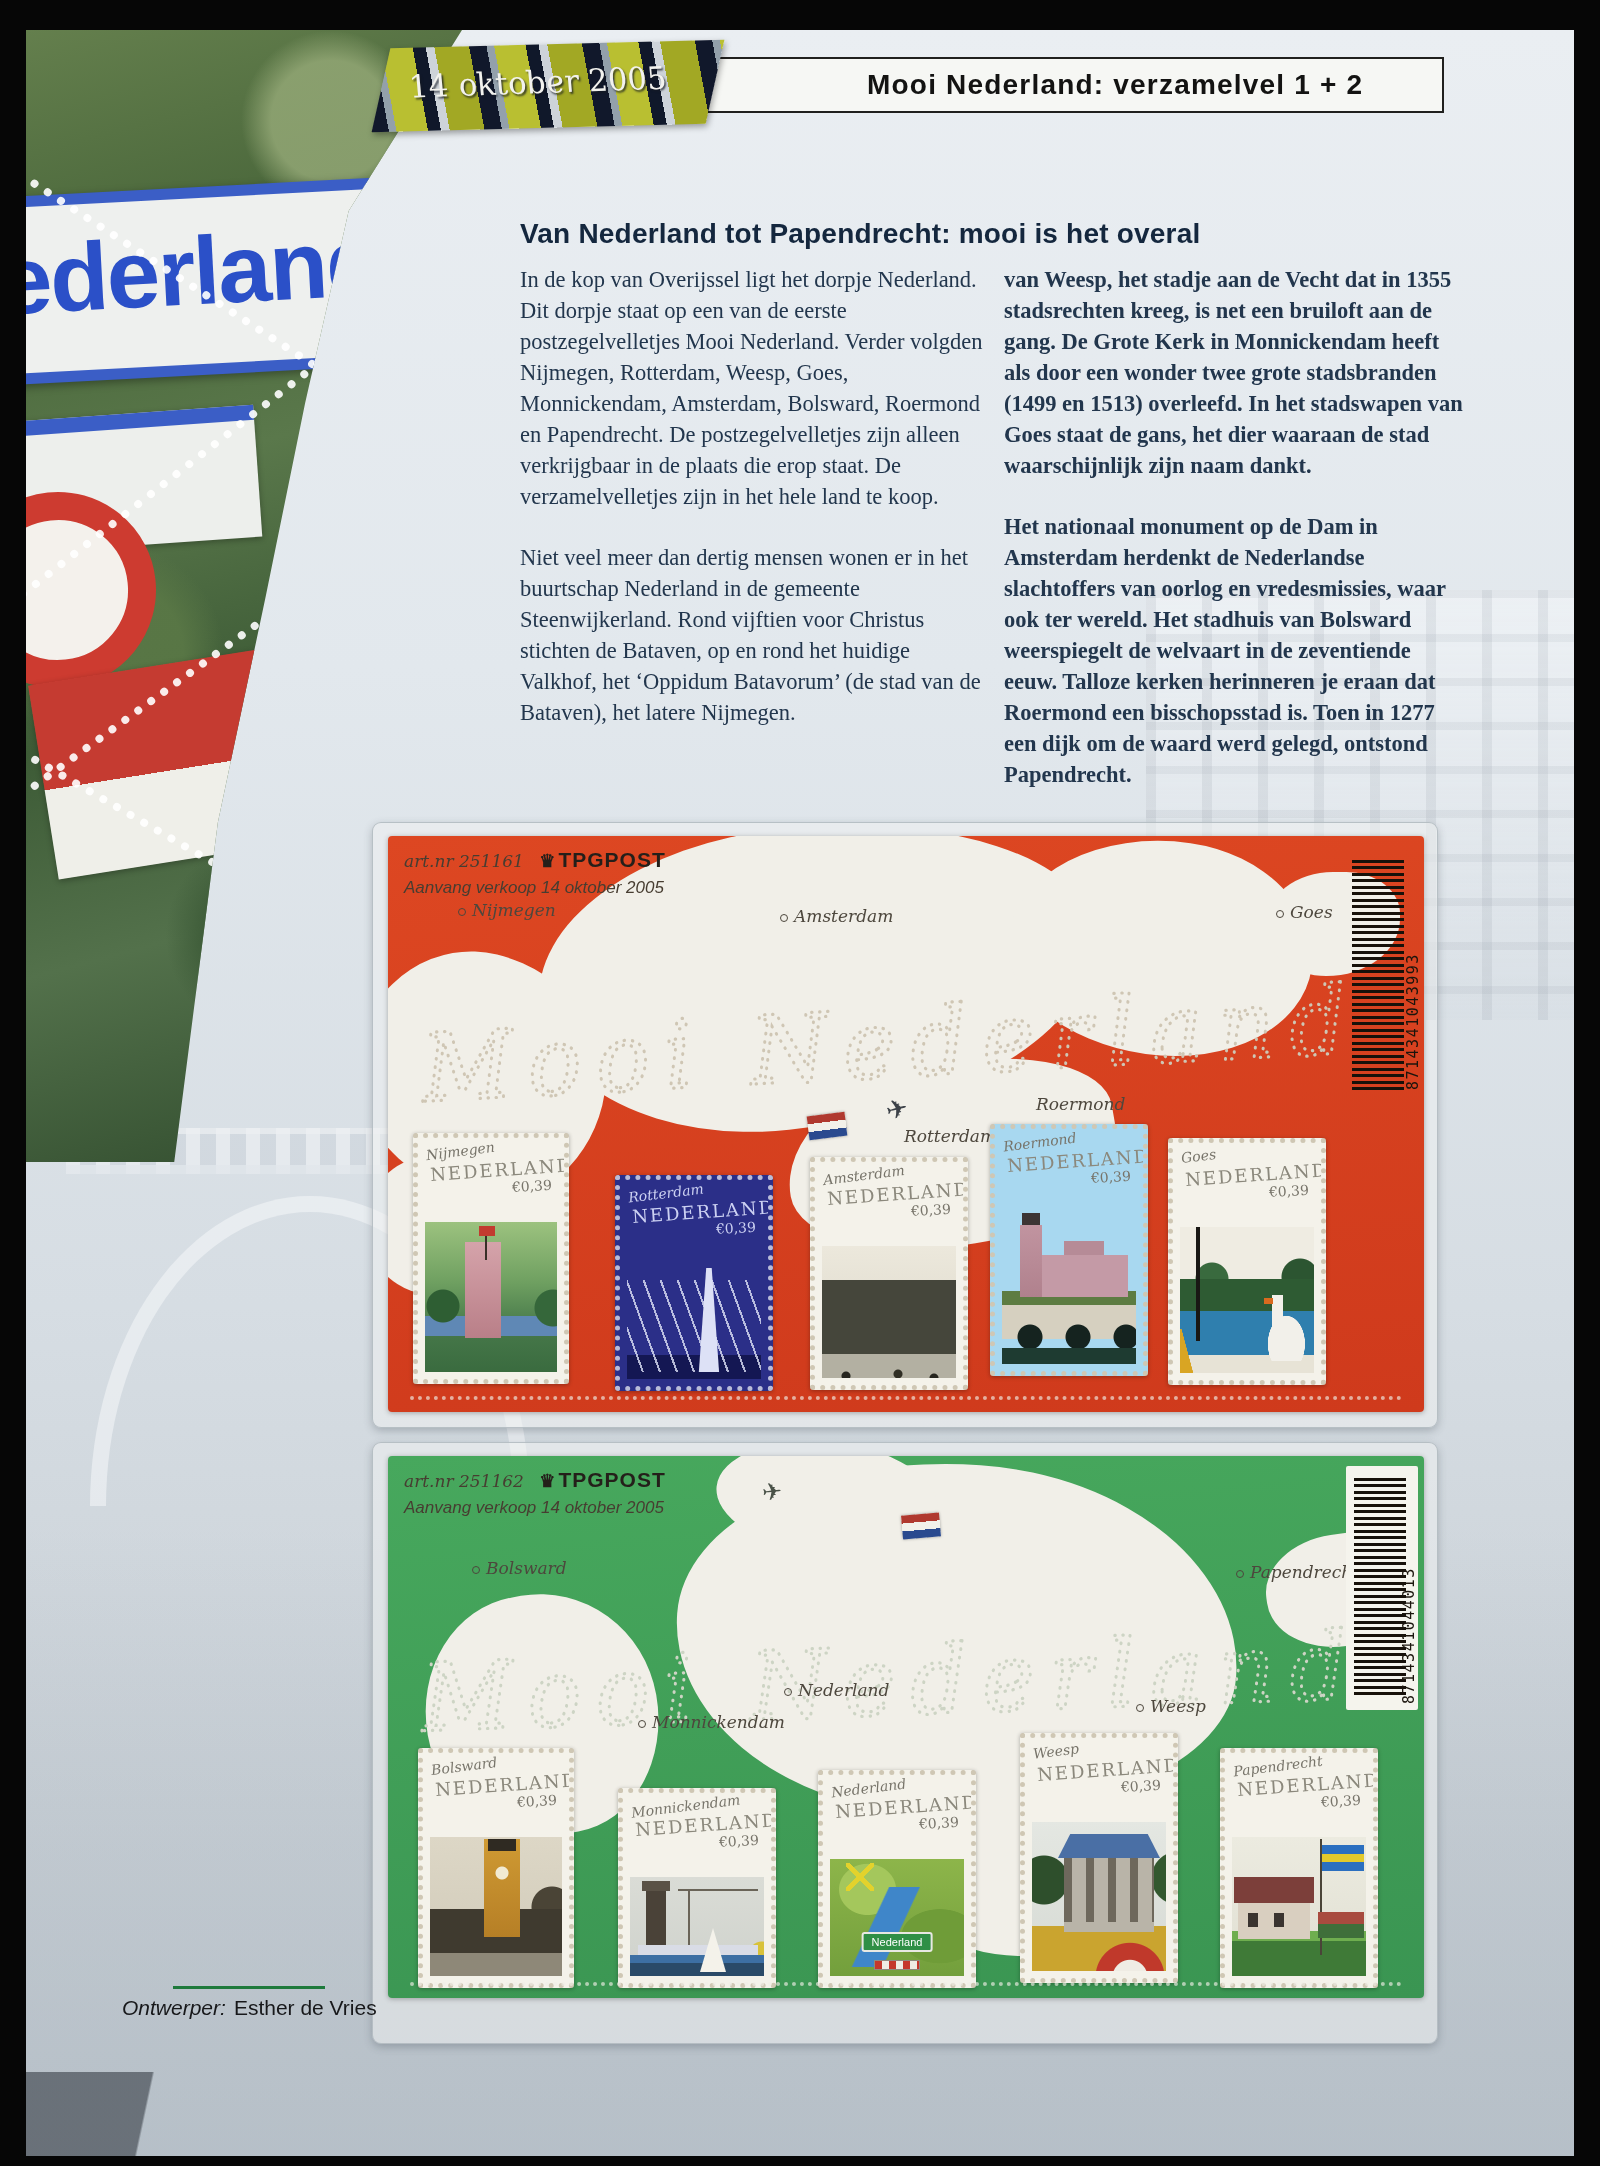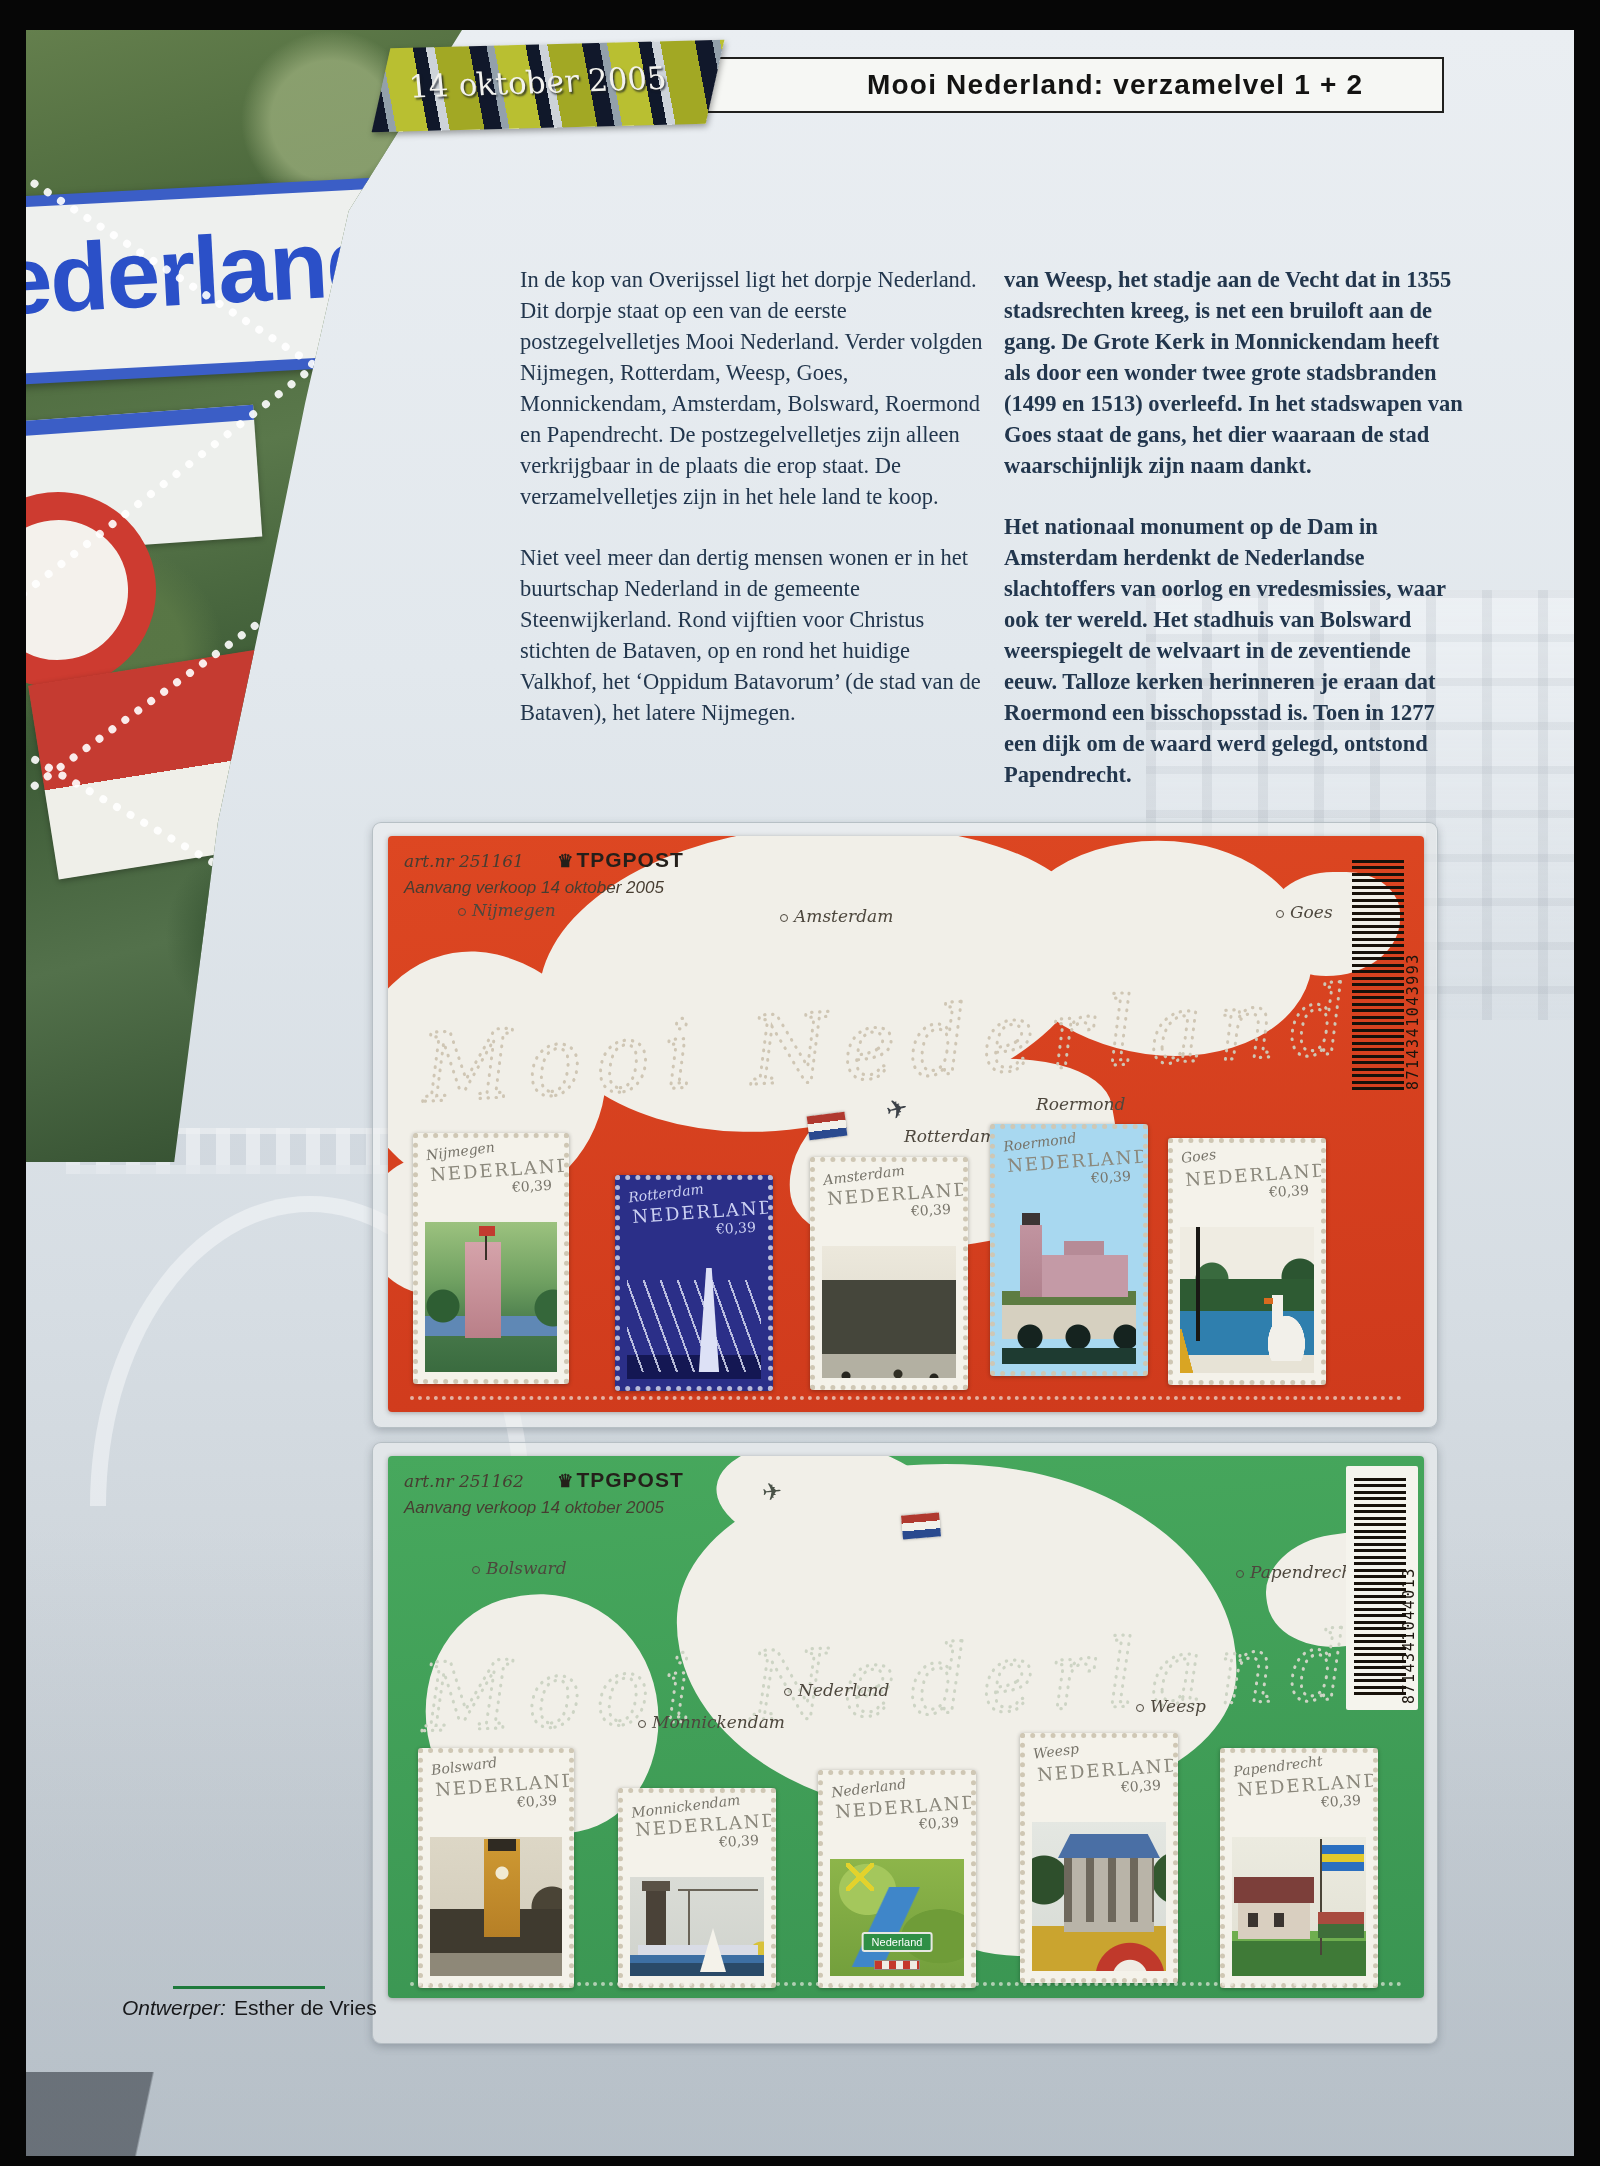--- a/index.html
+++ b/index.html
@@ -99,21 +99,21 @@
 
   .dotted-title-svg { position:absolute; left:8px; top:128px; width:1016px; height:170px; }
   .sheet-2 .dotted-title-svg { top:146px; }
   .dotted-title-svg text { font-family:"DejaVu Serif", serif; font-style:italic; font-size:94px;
     fill:none; stroke:#cfc6b4; stroke-width:3.2; stroke-linecap:round; stroke-dasharray:.5 8; }
   .sheet-2 .dotted-title-svg text { stroke:#cdd4c4; }
 
   .sheet-meta { position:absolute; left:16px; top:12px; color:#473d31; }
   .meta-l1 { font-family:"DejaVu Serif", serif; font-style:italic; font-size:17px; }
   .brand { font-family:"Liberation Sans", sans-serif; font-style:normal; font-weight:bold;
-    font-size:21px; letter-spacing:1px; color:#241f1a; margin-left:28px;text-align:right; }
+    font-size:21px; letter-spacing:1px; color:#241f1a; margin-left:10px;text-align:right; }
   .crown { font-style:normal; font-size:18px; color:#241f1a; margin-right:2px; }
   .meta-l2 { font-family:Liberation Sans, sans-serif; font-style:italic; font-size:17px; margin-top:6px; }
 
   .map-label { position:absolute; font-family:"DejaVu Serif", serif; font-style:italic;
     font-size:17px; color:#4d473d; white-space:nowrap; }
   .mdot { display:inline-block; width:8px; height:8px; border:1.5px solid #4d473d;
     border-radius:50%; margin-right:6px; vertical-align:middle; }
   .nl-flag { position:absolute; width:38px; height:24px; box-shadow:0 0 3px rgba(0,0,0,.35);
     background:linear-gradient(180deg,#b0392f 0 33%,#f2f1ea 33% 66%,#2a4a8f 66%); }
   .plane { position:absolute; font-size:26px; color:#3c4148; }
@@ -293,20 +293,21 @@
   <div class="header-bar">
     <div class="header-title">Mooi Nederland: verzamelvel 1 + 2</div>
   </div>
   <div class="date-badge"></div>
   <div class="abs" style="left:356px;top:14px;width:332px;height:84px;pointer-events:none;">
     <div class="date-badge txt" style="position:absolute;left:0;top:0;width:100%;height:100%;background:none;box-shadow:none;transform:none;overflow:visible;">
       <div class="txt">14 oktober 2005</div>
     </div>
   </div>
 
+  <div class="article-title">Van Nederland tot Papendrecht: mooi is het overal</div>
   <div class="col col-1">
     <p>In de kop van Overijssel ligt het dorpje Nederland. Dit dorpje staat op een van de eerste postzegelvelletjes Mooi Nederland. Verder volgden Nijmegen, Rotterdam, Weesp, Goes, Monnickendam, Amsterdam, Bolsward, Roermond en Papendrecht. De postzegelvelletjes zijn alleen verkrijgbaar in de plaats die erop staat. De verzamelvelletjes zijn in het hele land te koop.</p>
     <p>Niet veel meer dan dertig mensen wonen er in het buurtschap Nederland in de gemeente Steenwijkerland. Rond vijftien voor Christus stichten de Bataven, op en rond het huidige Valkhof, het ‘Oppidum Batavorum’ (de stad van de Bataven), het latere Nijmegen.</p>
   </div>
   <div class="col col-2">
     <p>van Weesp, het stadje aan de Vecht dat in 1355 stadsrechten kreeg, is net een bruiloft aan de gang. De Grote Kerk in Monnickendam heeft als door een wonder twee grote stadsbranden (1499 en 1513) overleefd. In het stadswapen van Goes staat de gans, het dier waaraan de stad waarschijnlijk zijn naam dankt.</p>
     <p>Het nationaal monument op de Dam in Amsterdam herdenkt de Nederlandse slachtoffers van oorlog en vredesmissies, waar ook ter wereld. Het stadhuis van Bolsward weerspiegelt de welvaart in de zeventiende eeuw. Talloze kerken herinneren je eraan dat Roermond een bisschopsstad is. Toen in 1277 een dijk om de waard werd gelegd, ontstond Papendrecht.</p>
   </div>
 
   <div class="sleeve sleeve-1"></div>

